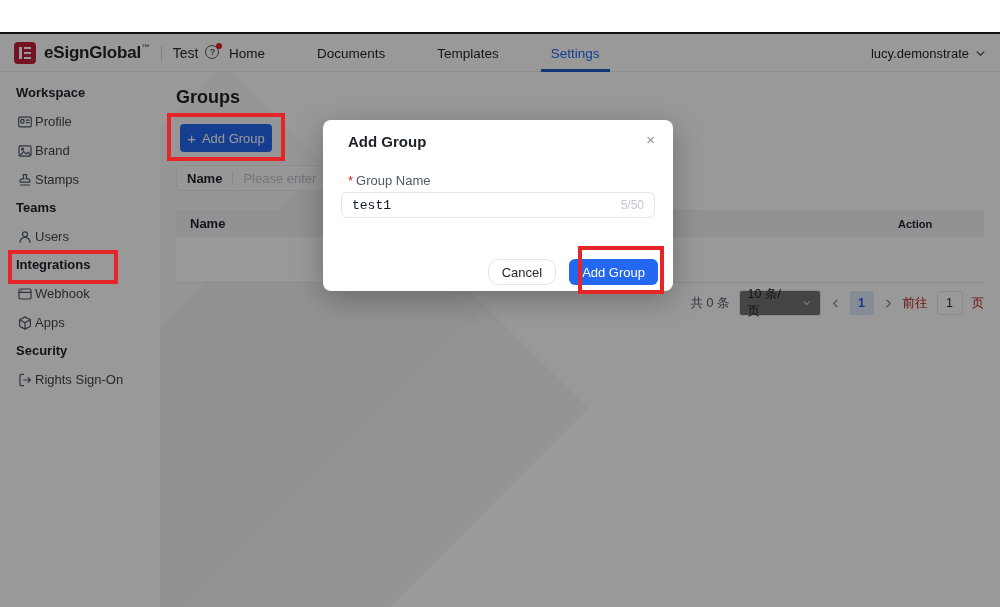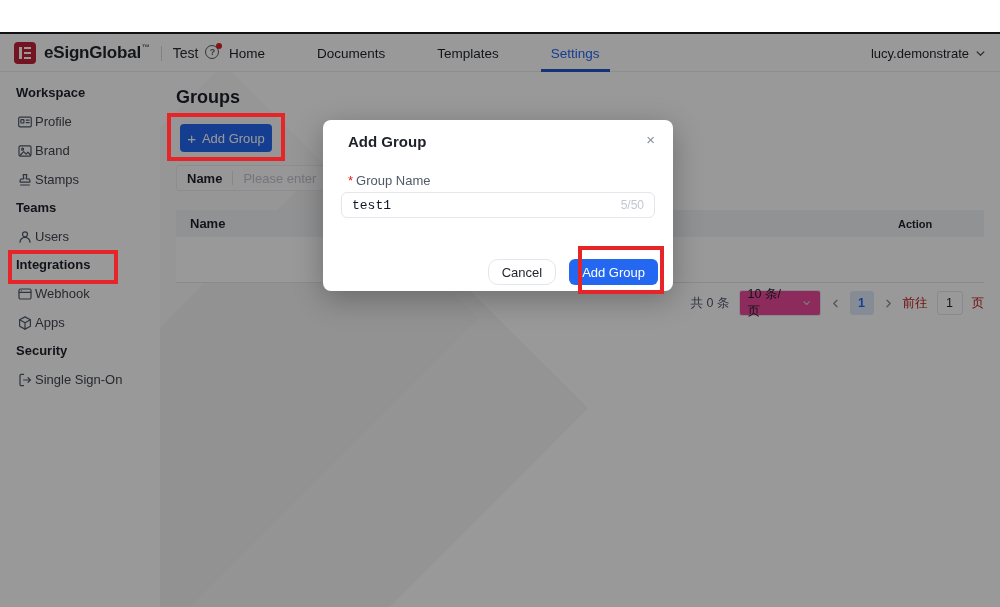--- a/index.html
+++ b/index.html
@@ -63,21 +63,21 @@
   .filter-input::placeholder { color:#c0c4cc; }
 
   .table { position:absolute; left:16px; right:16px; top:138px; }
   .t-head { display:flex; height:27px; align-items:center; background:#f2f3f5; }
   .t-head .c-name { flex:1; padding-left:14px; font-size:13px; font-weight:700; color:#1d2129; }
   .t-head .c-action { width:86px; font-size:11px; font-weight:700; color:#1d2129; }
   .t-row-empty { height:46px; background:#fff; border-bottom:1px solid #e5e6eb; }
 
   .pagination { position:absolute; right:16px; top:218px; height:26px; display:flex; align-items:center; gap:9px; font-size:12.5px; color:#1d2129; }
   .pg-total { color:#4e5969; }
-  .pg-size { height:26px; width:82px; border:1px solid #e5e6eb; border-radius:3px; background:#ec4899; display:flex; align-items:center;
+  .pg-size { height:26px; width:82px; border:1px solid #e5e6eb; border-radius:3px; background:#737373; display:flex; align-items:center;
     justify-content:space-between; padding:0 8px; cursor:pointer; color:#1d2129;gap:12px; }
   .pg-arrow { color:#86909c; display:flex; align-items:center; cursor:pointer; }
   .pg-current { width:24px; height:24px; border-radius:3px; background:#dfeafa; color:#2468f2; font-weight:700; display:flex; align-items:center; justify-content:center; cursor:pointer; }
   .pg-goto-label, .pg-unit { color:#b91c1c; }
   .pg-goto-input { width:26px; height:24px; border:1px solid #e5e6eb; border-radius:3px; text-align:center; font-size:12.5px; color:#1d2129;
     outline:none; background:#fff; font-family:"Liberation Sans", sans-serif; }
 
   
   .footer { position:absolute; left:0; bottom:6px; height:23px; width:100%; background:#f7f8fa; display:flex; align-items:center;
     justify-content:center; gap:16px; font-size:12px; color:#4e5969; z-index:1; }
@@ -196,21 +196,21 @@
         </svg>
       <span>Apps</span>
     </div>
 
     <div class="side-header">Security</div>
     <div class="side-item">
       <svg width="16" height="16" viewBox="0 0 16 16" fill="none" stroke-width="1.2" stroke-linecap="round" stroke-linejoin="round">
           <path d="M6.6 2.4H4.2A1.2 1.2 0 0 0 3 3.6v8.8a1.2 1.2 0 0 0 1.2 1.2h2.4"></path>
           <path d="M6.6 8h6.8M11 5.6L13.4 8 11 10.4"></path>
         </svg>
-      <span>Single Sign-On</span>
+      <span>Rights Sign-On</span>
     </div>
   </aside>
 
   <main class="content">
     <div class="wm-a"></div>
     <div class="wm-b"></div>
 
     <h1 class="page-title">Groups</h1>
 
     <button class="btn-add">

